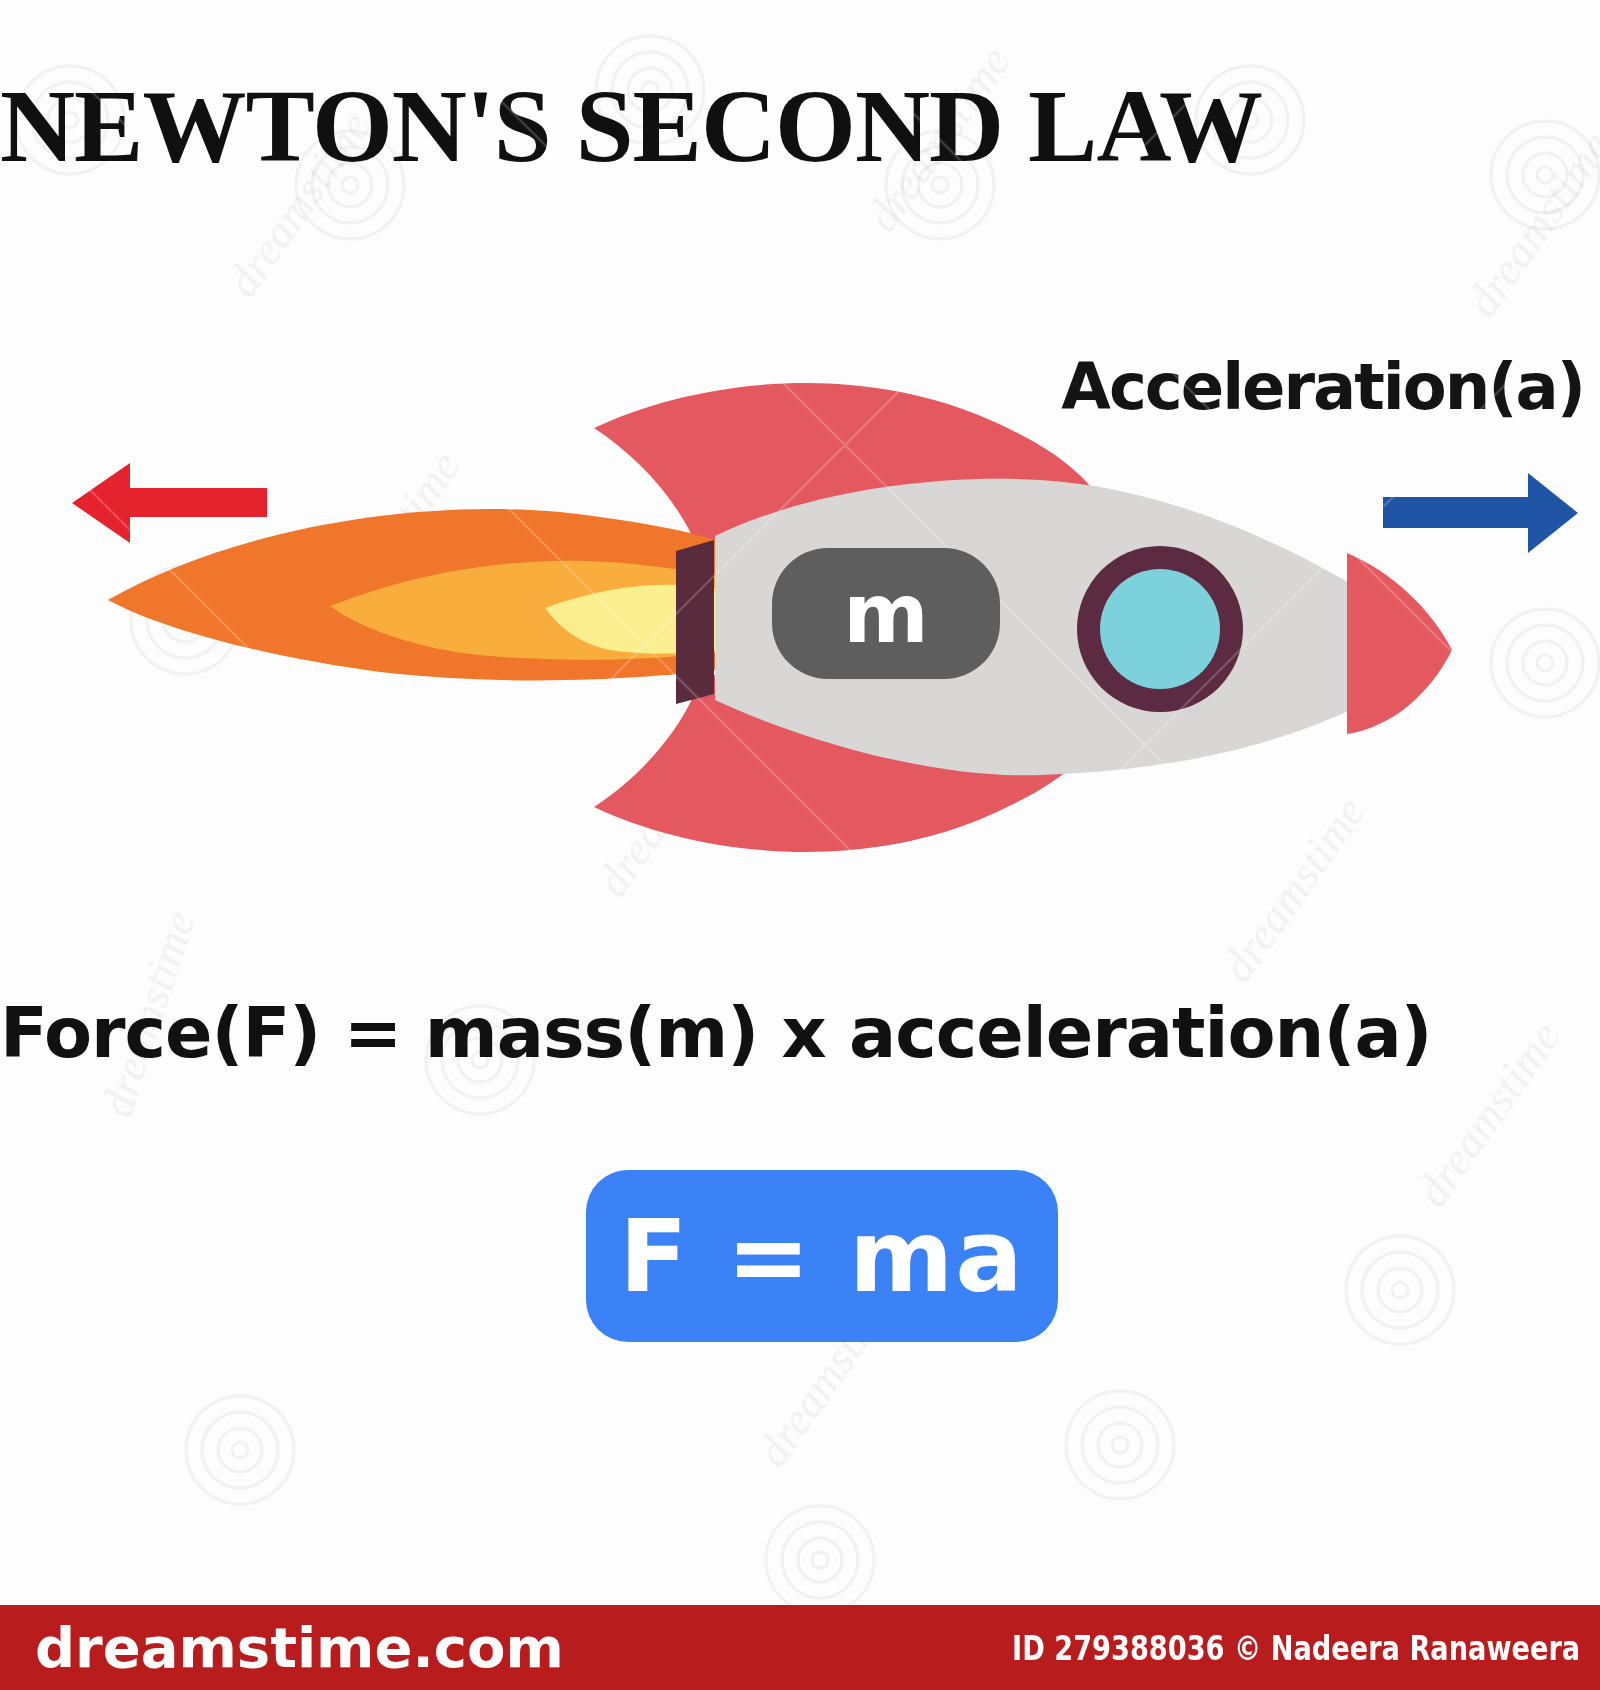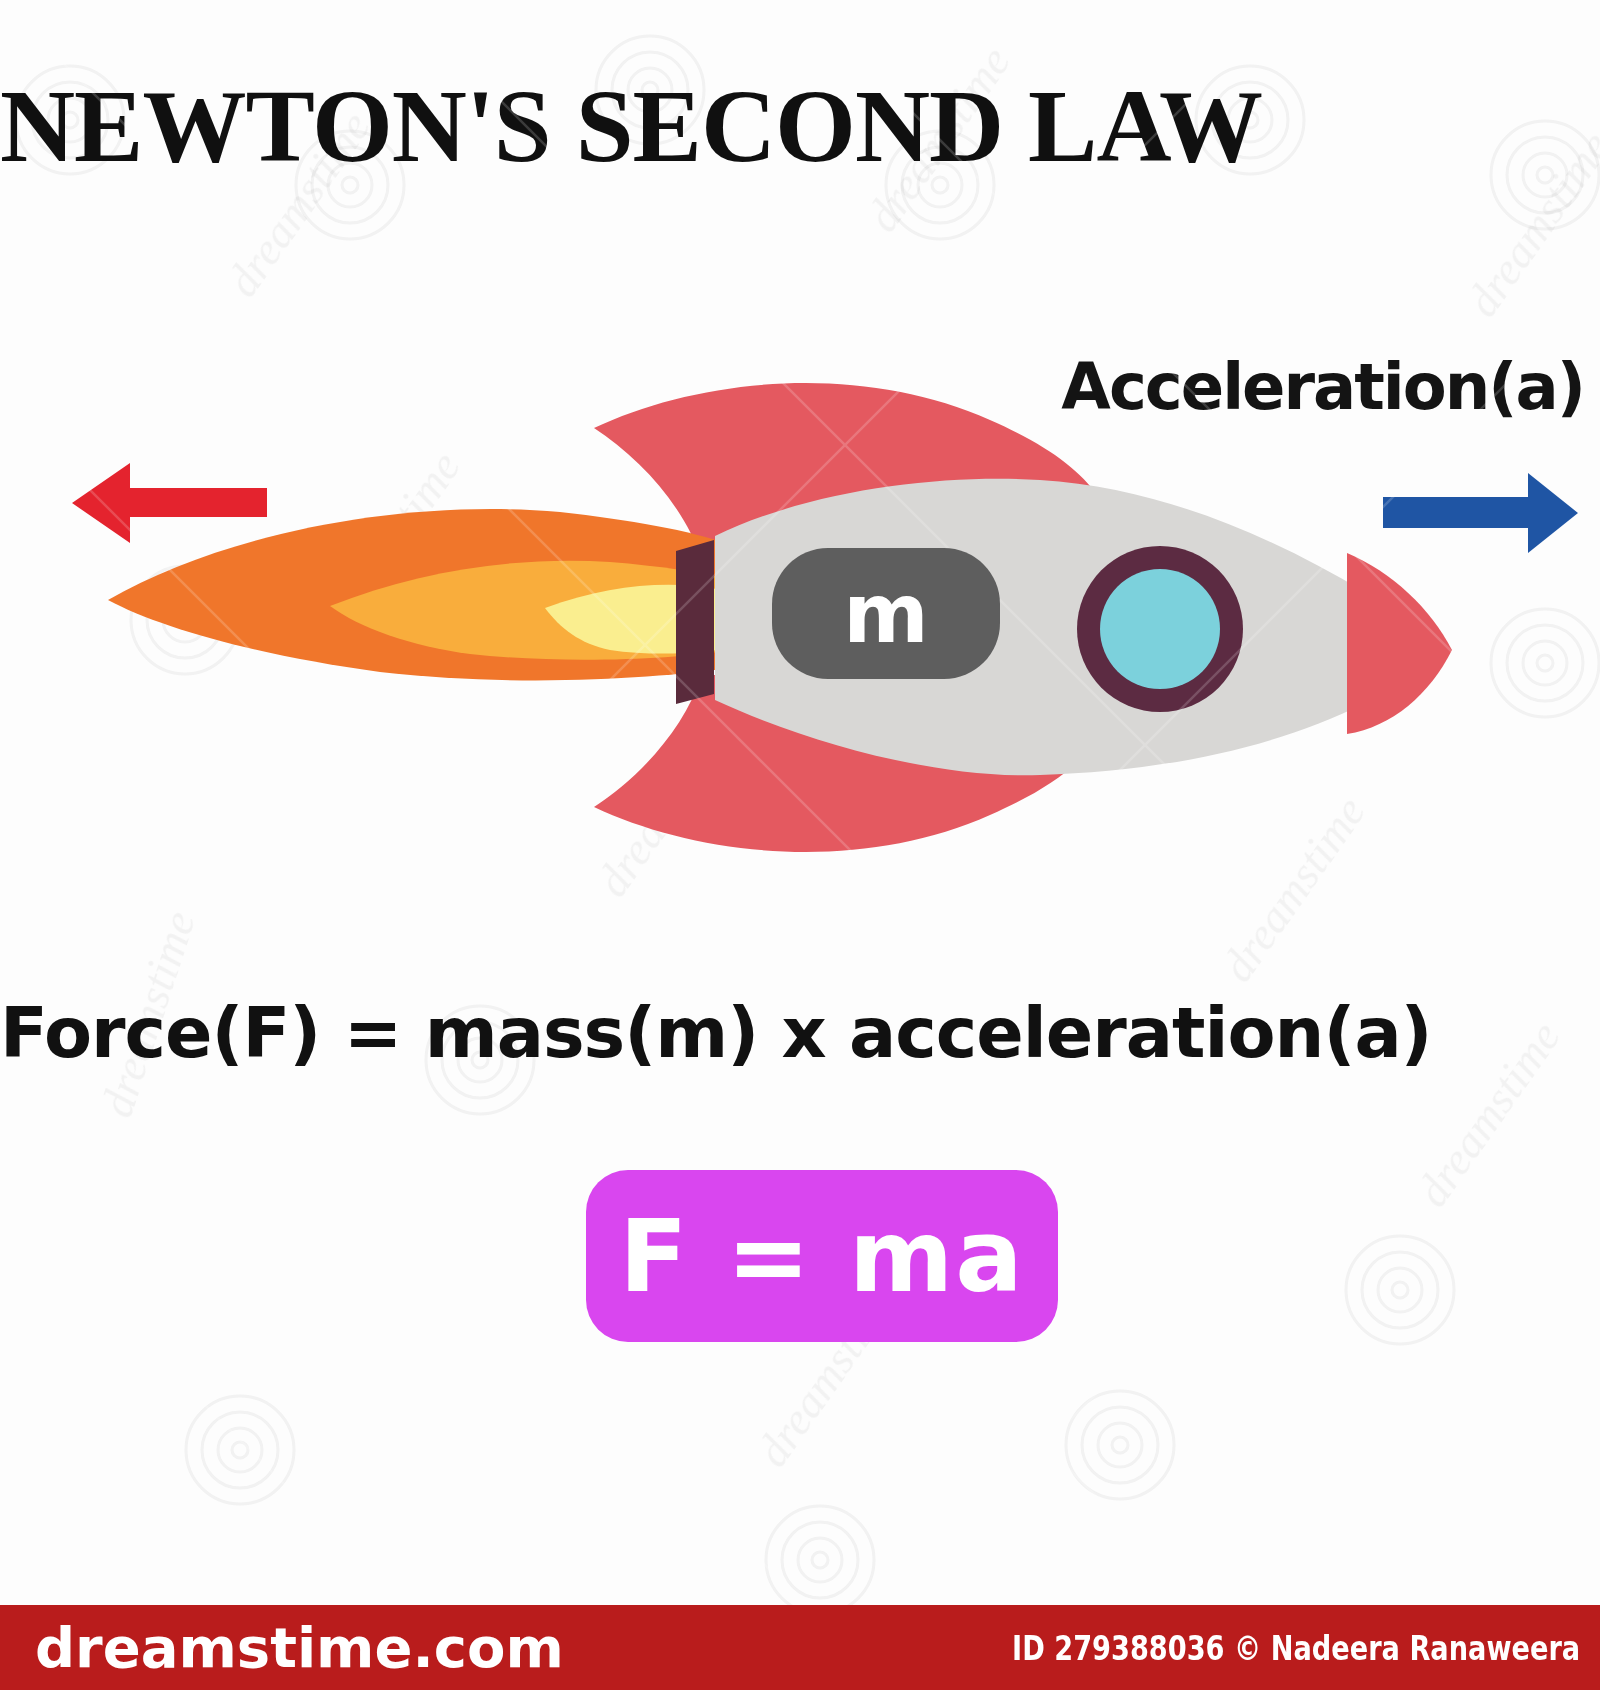--- a/index.html
+++ b/index.html
@@ -115,21 +115,21 @@
       <line x1="800" y1="1690" x2="2490" y2="0"></line>
     </g>
   </svg>
 
   <div class="abs mass-panel" style="background: rgb(94, 94, 94);">
     <span>m</span>
   </div>
 
   <div class="abs formula-line">Force(F) = mass(m) x acceleration(a)</div>
 
-  <div class="abs formula-box" style="background: #d946ef;">
+  <div class="abs formula-box" style="background: #3b82f6;">
     <span>F = ma</span>
   </div>
 
   <div class="abs footer" style="background: #b91c1c;">
     <span class="logo">dreamstime.com</span>
     <span class="credit">ID 279388036 © Nadeera Ranaweera</span>
   </div>
 
 </div>
 

